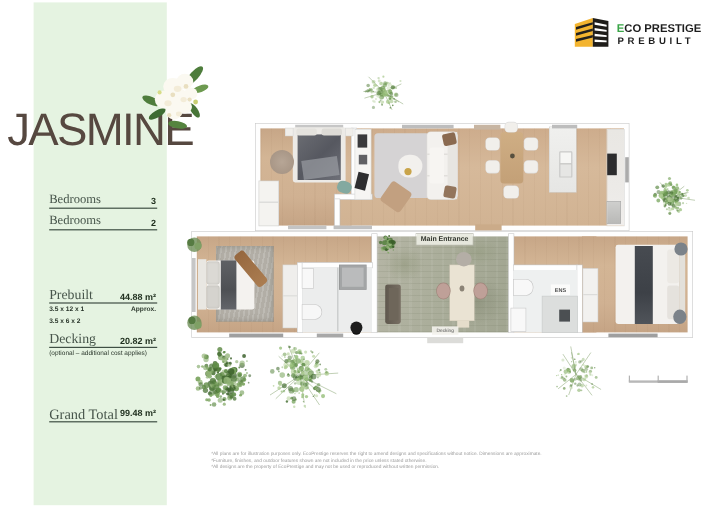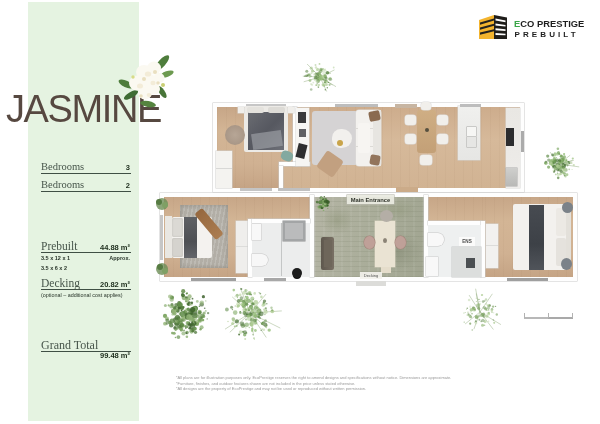--- a/index.html
+++ b/index.html
@@ -73,21 +73,21 @@
 
 <div class="a" style="left:41px;top:277px;width:90px;height:12px;border-bottom:1px solid #3f4f44;">
 <span class="lbl" style="position:absolute;left:0;top:0;font-size:11.5px;">Decking</span>
 <span class="val" style="position:absolute;right:1px;top:3px;font-size:7.5px;">20.82 m²</span>
 </div>
 
 <div class="a val" style="left:41px;top:292px;width:92px;font-size:5.4px;color:#2a362b;font-weight:normal;">(optional – additional cost applies)</div>
 
 <div class="a" style="left:41px;top:338px;width:90px;height:13px;border-bottom:1px solid #3f4f44;">
 <span class="lbl" style="position:absolute;left:0;top:0;font-size:12px;">Grand Total</span>
-<span class="val" style="position:absolute;right:1px;top:13px;font-size:7.5px;">99.48 m²</span>
+<span class="val" style="position:absolute;right:1px;top:2px;font-size:7.5px;">99.48 m²</span>
 </div>
 
 <svg class="a" style="left:476px;top:10px;" width="112" height="30" viewBox="0 0 112 30">
 <g>
 <polygon points="3,10 18,5 18,29 3,29" fill="#f3b42f"></polygon>
 <polygon points="4,12.5 18,8.5 18,10.5 4,14.8" fill="#23211e"></polygon>
 <polygon points="4,17.5 18,13.8 18,15.8 4,19.8" fill="#23211e"></polygon>
 <polygon points="4,22.5 18,19.2 18,21.2 4,24.8" fill="#23211e"></polygon>
 <polygon points="18,5 31,7.5 31,29 18,29" fill="#1f1d1a"></polygon>
 <polygon points="19.5,8.6 29.5,10.6 29.5,12.2 19.5,10.6" fill="#fff"></polygon>

